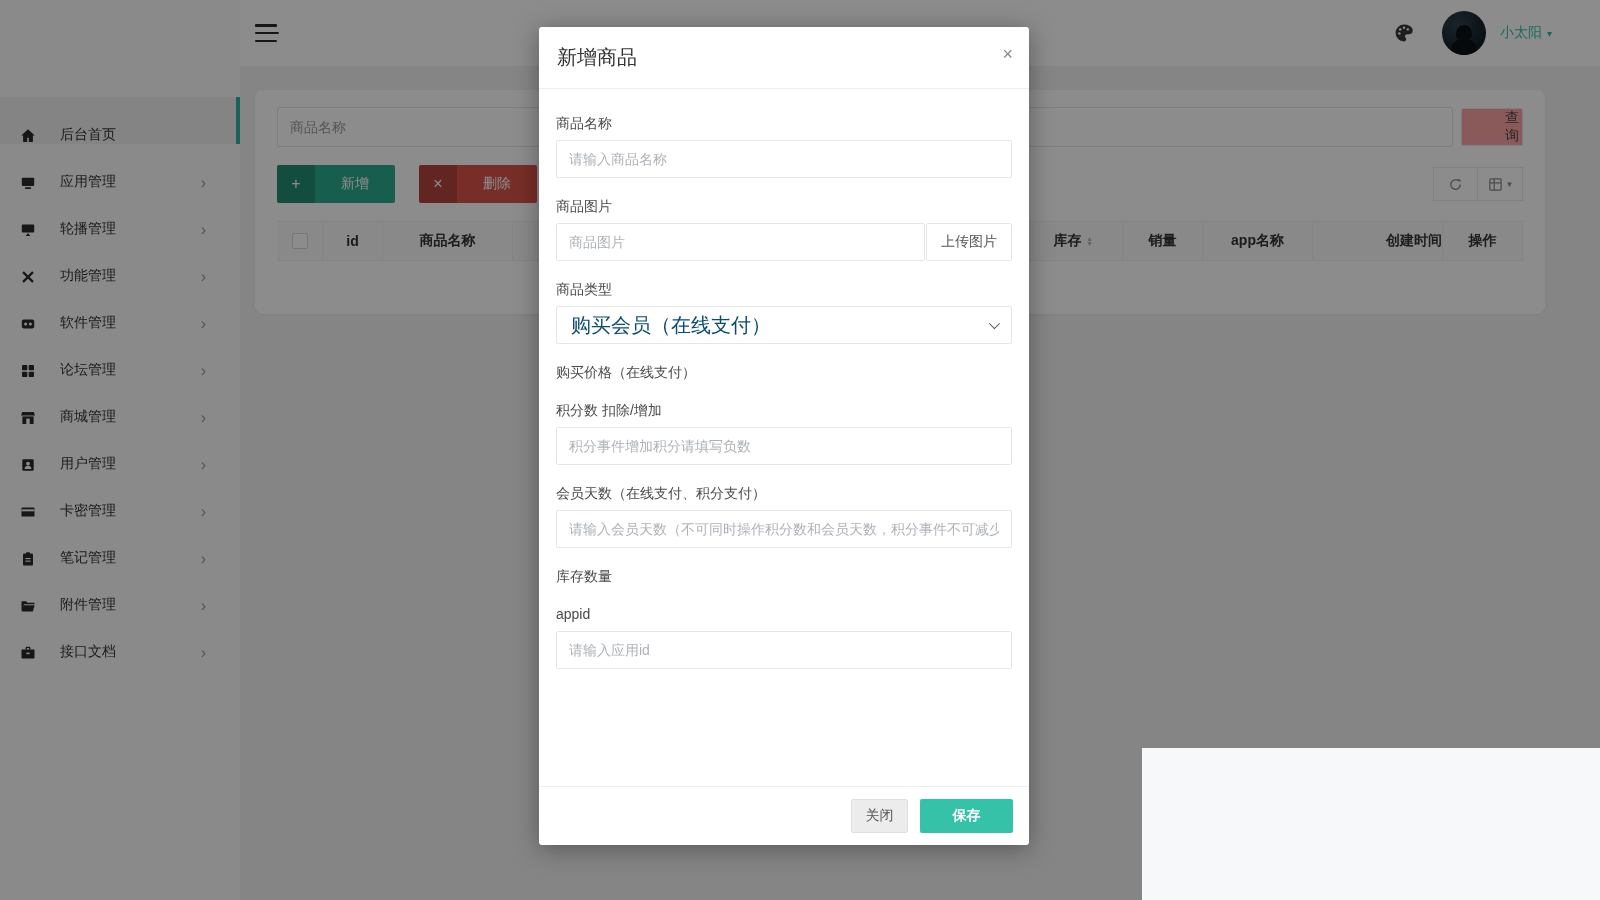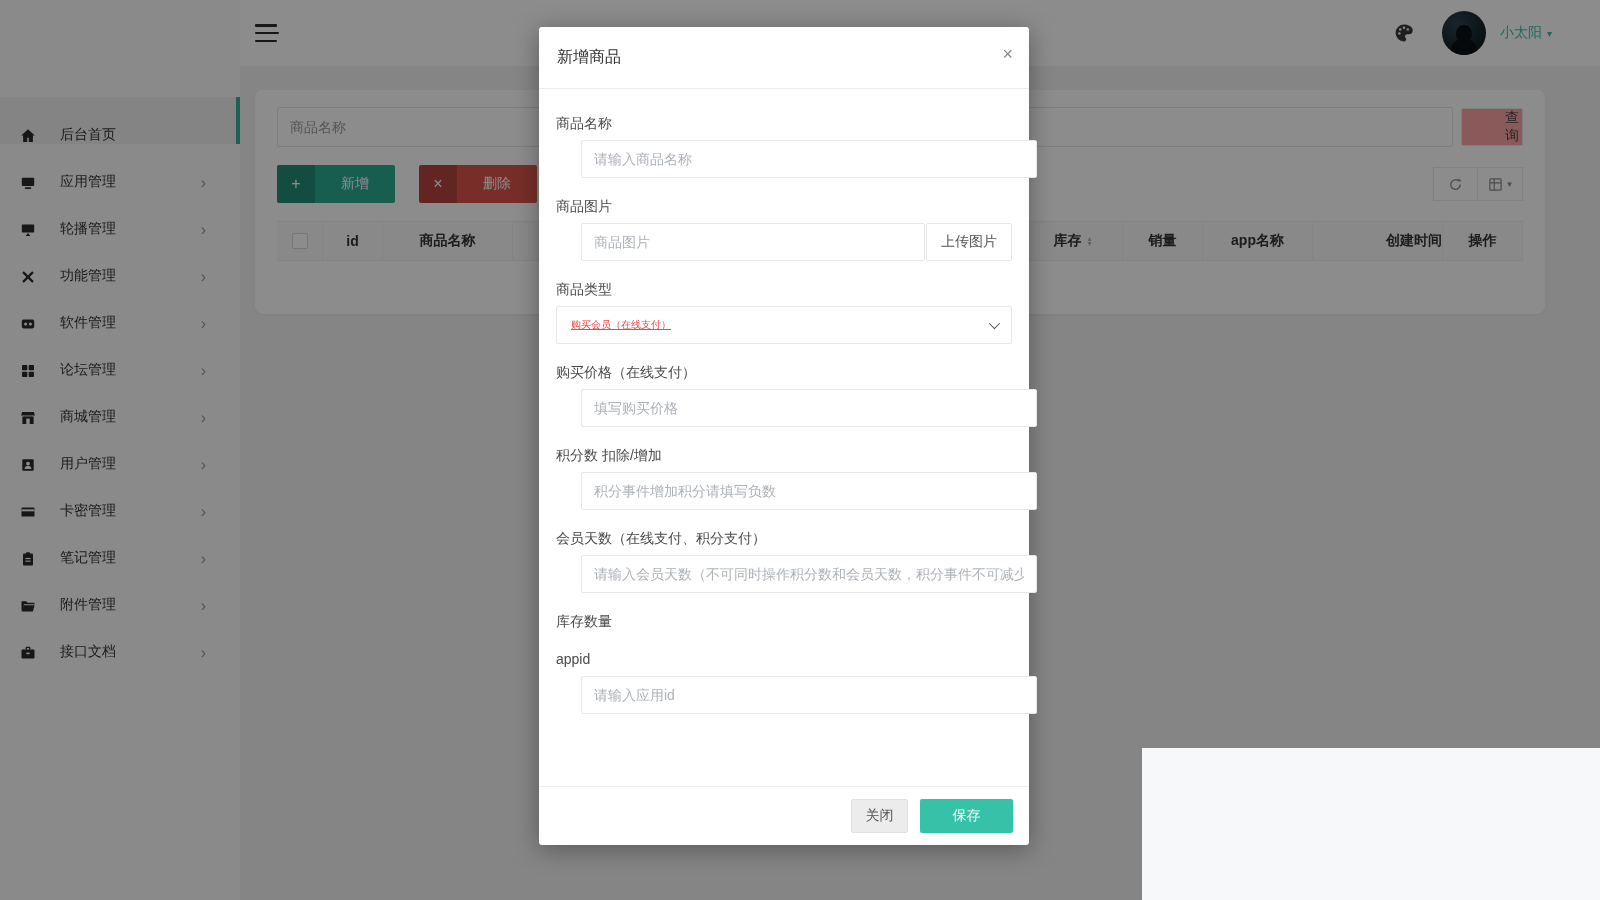--- a/index.html
+++ b/index.html
@@ -58,36 +58,36 @@
   .sorter { display:inline-flex; flex-direction:column; margin-left:6px; cursor:pointer; }
   .sorter i { font-style:normal; font-size:8px; line-height:5px; color:#b3b3b3; }
   .tbody-empty { height:48px; }
 
   
   .overlay { position:absolute; inset:0; background:rgba(0,0,0,.45); z-index:40; }
   .white-box { position:absolute; left:1142px; top:748px; right:0; bottom:0; background:#f7f8fa; z-index:45; }
 
   
   .modal { position:absolute; left:539px; top:27px; width:490px; height:818px; background:#fff; border-radius:3px; box-shadow:0 4px 24px rgba(0,0,0,.35); z-index:50; }
-  .m-header { height:62px; display:flex; align-items:center; padding:0 18px; border-bottom:1px solid #eee; font-size:16px; color:#333; }
+  .m-header { height:62px; display:flex; align-items:center; padding:0 18px; border-bottom:1px solid #eee; font-size:20px; color:#333; }
   .m-close { position:absolute; right:16px; top:18px; font-size:18px; color:#888; cursor:pointer; line-height:1; }
   .m-body { padding:25px 17px 0 17px; }
   .m-field { margin-bottom:19px; }
   .m-label { font-size:14px; color:#4a4a4a; line-height:19px; margin-bottom:7px; }
-  .m-input { width:100%; height:38px; border:1px solid #e6e6e6; border-radius:2px; padding:0 12px; font-size:14px; color:#333; outline:none; background:#fff;margin-left:25px; }
+  .m-input { width:100%; height:38px; border:1px solid #e6e6e6; border-radius:2px; padding:0 12px; font-size:14px; color:#333; outline:none; background:#fff; }
   .m-input::placeholder { color:#adb2b8; }
   .upload-row { display:flex; }
   .upload-row .m-input { flex:1; }
   .upload-btn { width:86px; height:38px; margin-left:1px; background:#fff; border:1px solid #e6e6e6; border-radius:2px; font-size:14px; color:#555; cursor:pointer; white-space:nowrap; }
   .m-select { height:38px; border:1px solid #e6e6e6; border-radius:2px; display:flex; align-items:center; padding:0 14px; cursor:pointer; }
-  .m-select-text { flex:1; font-size:10px; color:#ef4444;text-decoration:underline; }
+  .m-select-text { flex:1; font-size:20px; color:#0c4a6e; }
   .chev-down { width:8px; height:8px; border-right:1.6px solid #555; border-bottom:1.6px solid #555; transform:rotate(45deg) translateY(-2px); }
   .m-footer { position:absolute; left:0; right:0; bottom:0; height:59px; border-top:1px solid #eee; display:flex; align-items:center; justify-content:flex-end; padding-right:16px; }
   .btn-close { width:57px; height:34px; background:#ececec; border:1px solid #e0e0e0; border-radius:2px; color:#555; font-size:14px; cursor:pointer; }
-  .btn-save { width:93px; height:34px; margin-left:12px; background:#36c2a8; border:none; border-radius:2px; color:#fff; font-size:14px; cursor:pointer; }
+  .btn-save { width:93px; height:34px; margin-left:12px; background:#36c2a8; border:none; border-radius:2px; color:#fff; font-size:14px; cursor:pointer;font-weight:bold; }
 </style>
 </head>
 <body>
 
 <div class="app">
 
   <aside class="sidebar">
     <nav class="side-menu" id="side-menu">
         <div class="side-item active">
           <span class="s-icon">
@@ -334,21 +334,21 @@
           <button class="upload-btn">上传图片</button>
         </div>
       </div>
       <div class="m-field">
         <div class="m-label">商品类型</div>
         <div class="m-select">
           <span class="m-select-text">购买会员（在线支付）</span>
           <span class="chev-down"></span>
         </div>
       </div>
-      <div class="m-field"><div class="m-label">购买价格（在线支付）</div><input class="m-input" placeholder="填写购买价格" style=""></div>
+      <div class="m-field"><div class="m-label">购买价格（在线支付）</div></div>
       <div class="m-field"><div class="m-label">积分数 扣除/增加</div><input class="m-input" placeholder="积分事件增加积分请填写负数" style=""></div>
       <div class="m-field"><div class="m-label">会员天数（在线支付、积分支付）</div><input class="m-input" placeholder="请输入会员天数（不可同时操作积分数和会员天数，积分事件不可减少会员天数）" style=""></div>
       <div class="m-field"><div class="m-label">库存数量</div></div>
       <div class="m-field"><div class="m-label">appid</div><input class="m-input" placeholder="请输入应用id" style=""></div>
     </div>
   <div class="m-footer">
     <button class="btn-close">关闭</button>
     <button class="btn-save">保存</button>
   </div>
 </div>

